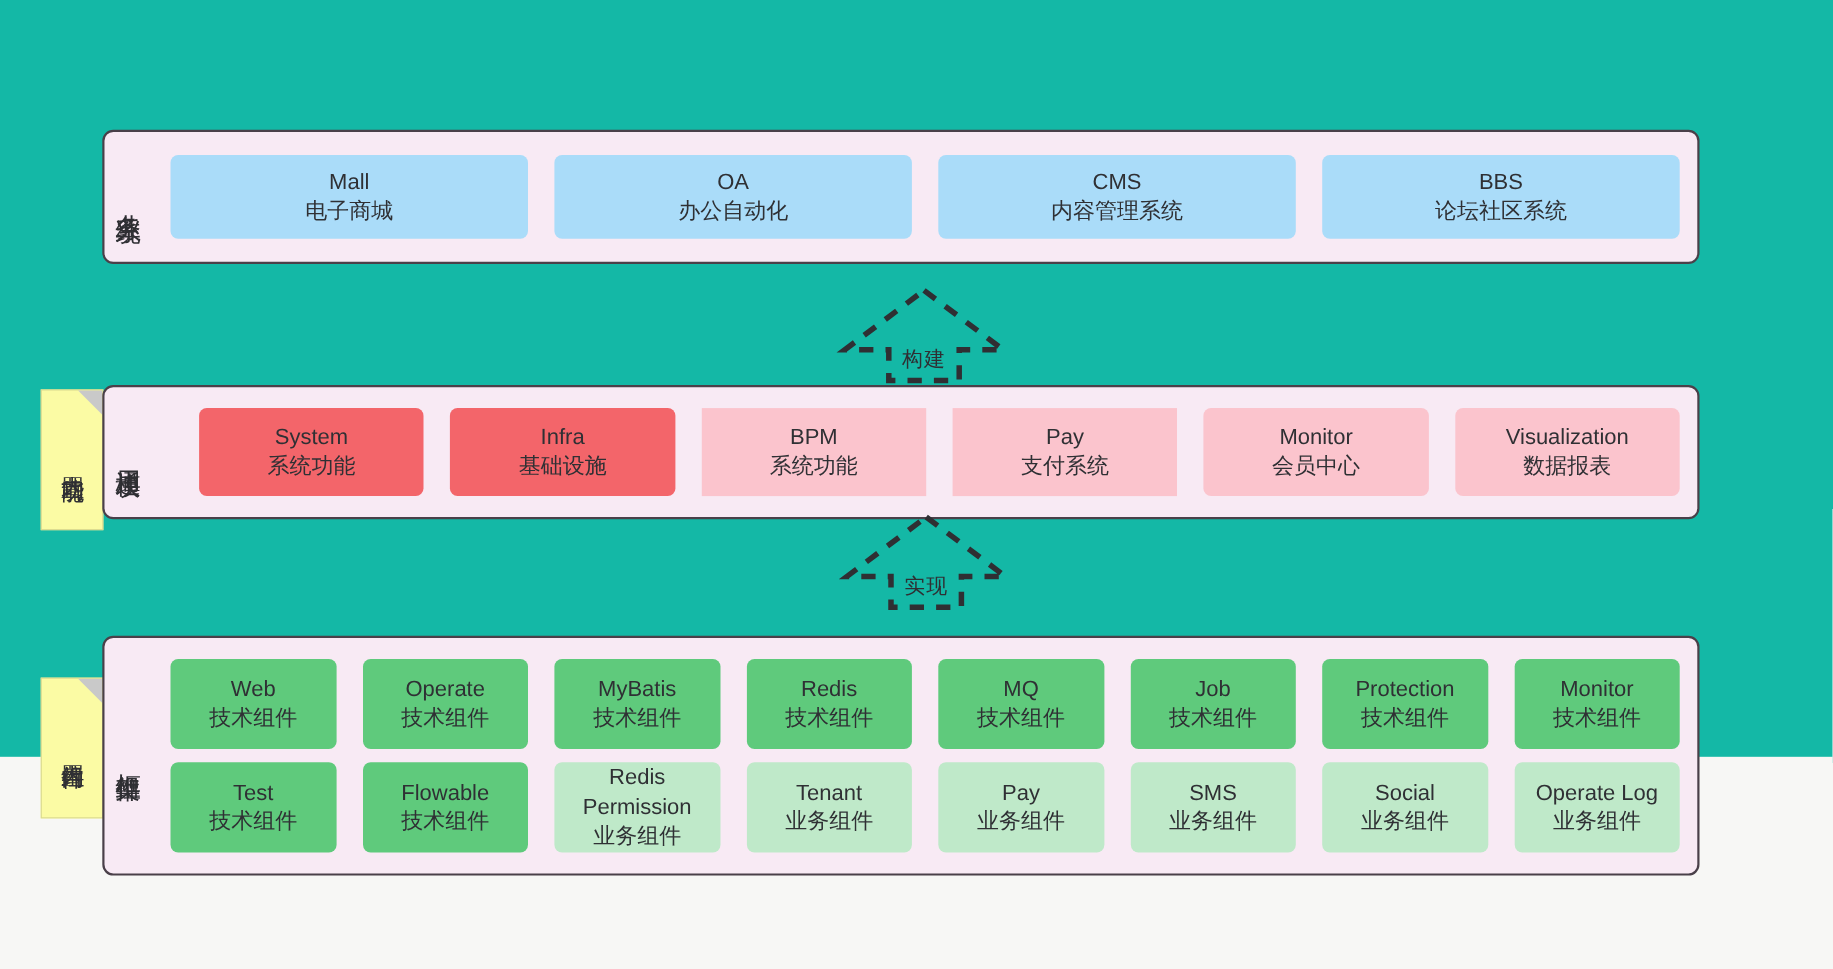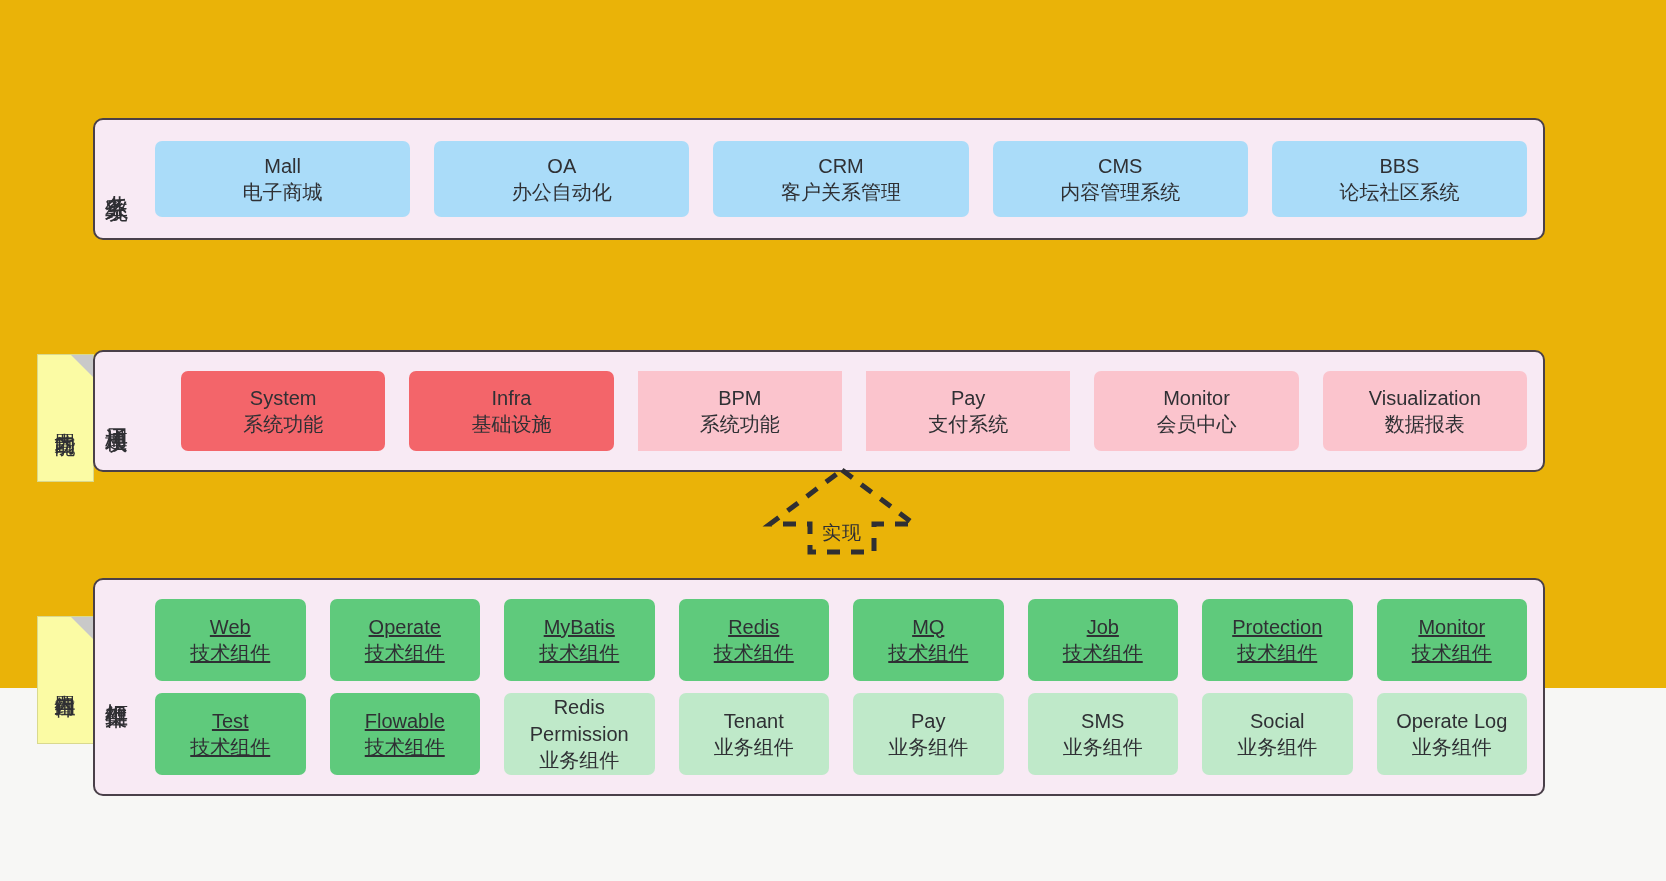--- a/index.html
+++ b/index.html
@@ -8,21 +8,21 @@
     margin: 0; padding: 0;
     width: 1666px; height: 881px;
     background: #f7f7f5;
     font-family: "Liberation Sans", "DejaVu Sans", sans-serif;
     overflow: hidden;
   }
   #canvas {
     position: relative;
     width: 1666px;
     height: 688px;
-    background: #eab308;
+    background: #14b8a6;
   }
 
   
   .layer {
     position: absolute;
     display: flex;
     align-items: stretch;
     background: #f8eaf4;
     border: 2px solid #4a4049;
     border-radius: 10px;
@@ -71,21 +71,21 @@
     padding: 6px 6px;
   }
   .card .en { display: block; }
   .card .cn { display: block; }
 
   .card.sq { border-radius: 0; }
 
   .c-blue       { background: #aadcf9; }
   .c-red        { background: #f3656a; }
   .c-pink       { background: #fbc4cd; }
-  .c-green      { background: #5fca7c; text-decoration: underline; }
+  .c-green      { background: #5fca7c; }
   .c-lightgreen { background: #bfe9c9; }
 
   
   #layer-business { left: 93px;  top: 118px;  width: 1452px; height: 122px; }
   #layer-business .card { height: 76px; }
 
   #layer-common   { left: 93px;  top: 350px;  width: 1452px; height: 122px; gap: 26px; }
   #layer-common .card { height: 80px; }
 
   #layer-framework{ left: 93px;  top: 578px;  width: 1452px; height: 218px; }
@@ -152,39 +152,41 @@
           <span class="en">Mall</span>
           <span class="cn">电子商城</span>
         </div>
 
         <div class="card c-blue">
           <span class="en">OA</span>
           <span class="cn">办公自动化</span>
         </div>
 
 
-        <div class="card c-blue">
-          <span class="en">CRM</span>
-          <span class="cn">客户关系管理</span>
-        </div>
 
         <div class="card c-blue">
           <span class="en">CMS</span>
           <span class="cn">内容管理系统</span>
         </div>
 
         <div class="card c-blue">
           <span class="en">BBS</span>
           <span class="cn">论坛社区系统</span>
         </div>
 
       </div>
     </div>
   </div>
 
+  <div class="arrow" id="arrow-build">
+    <svg viewBox="0 0 160 92" preserveAspectRatio="none" aria-hidden="true">
+      <path d="M80 6 L152 60 L112 60 L112 88 L48 88 L48 60 L8 60 Z" fill="none" stroke="#2f2f33" stroke-width="5" stroke-dasharray="13 11" stroke-linecap="butt" stroke-linejoin="miter"></path>
+    </svg>
+    <div class="arrow-label">构建</div>
+  </div>
 
   <div class="note" id="note-builtin-func">
     <span>内置功能</span>
     <span class="fold"></span>
   </div>
 
   <div class="layer" id="layer-common">
     <div class="layer-title">通用模块</div>
     <div class="layer-body">
       <div class="row">

